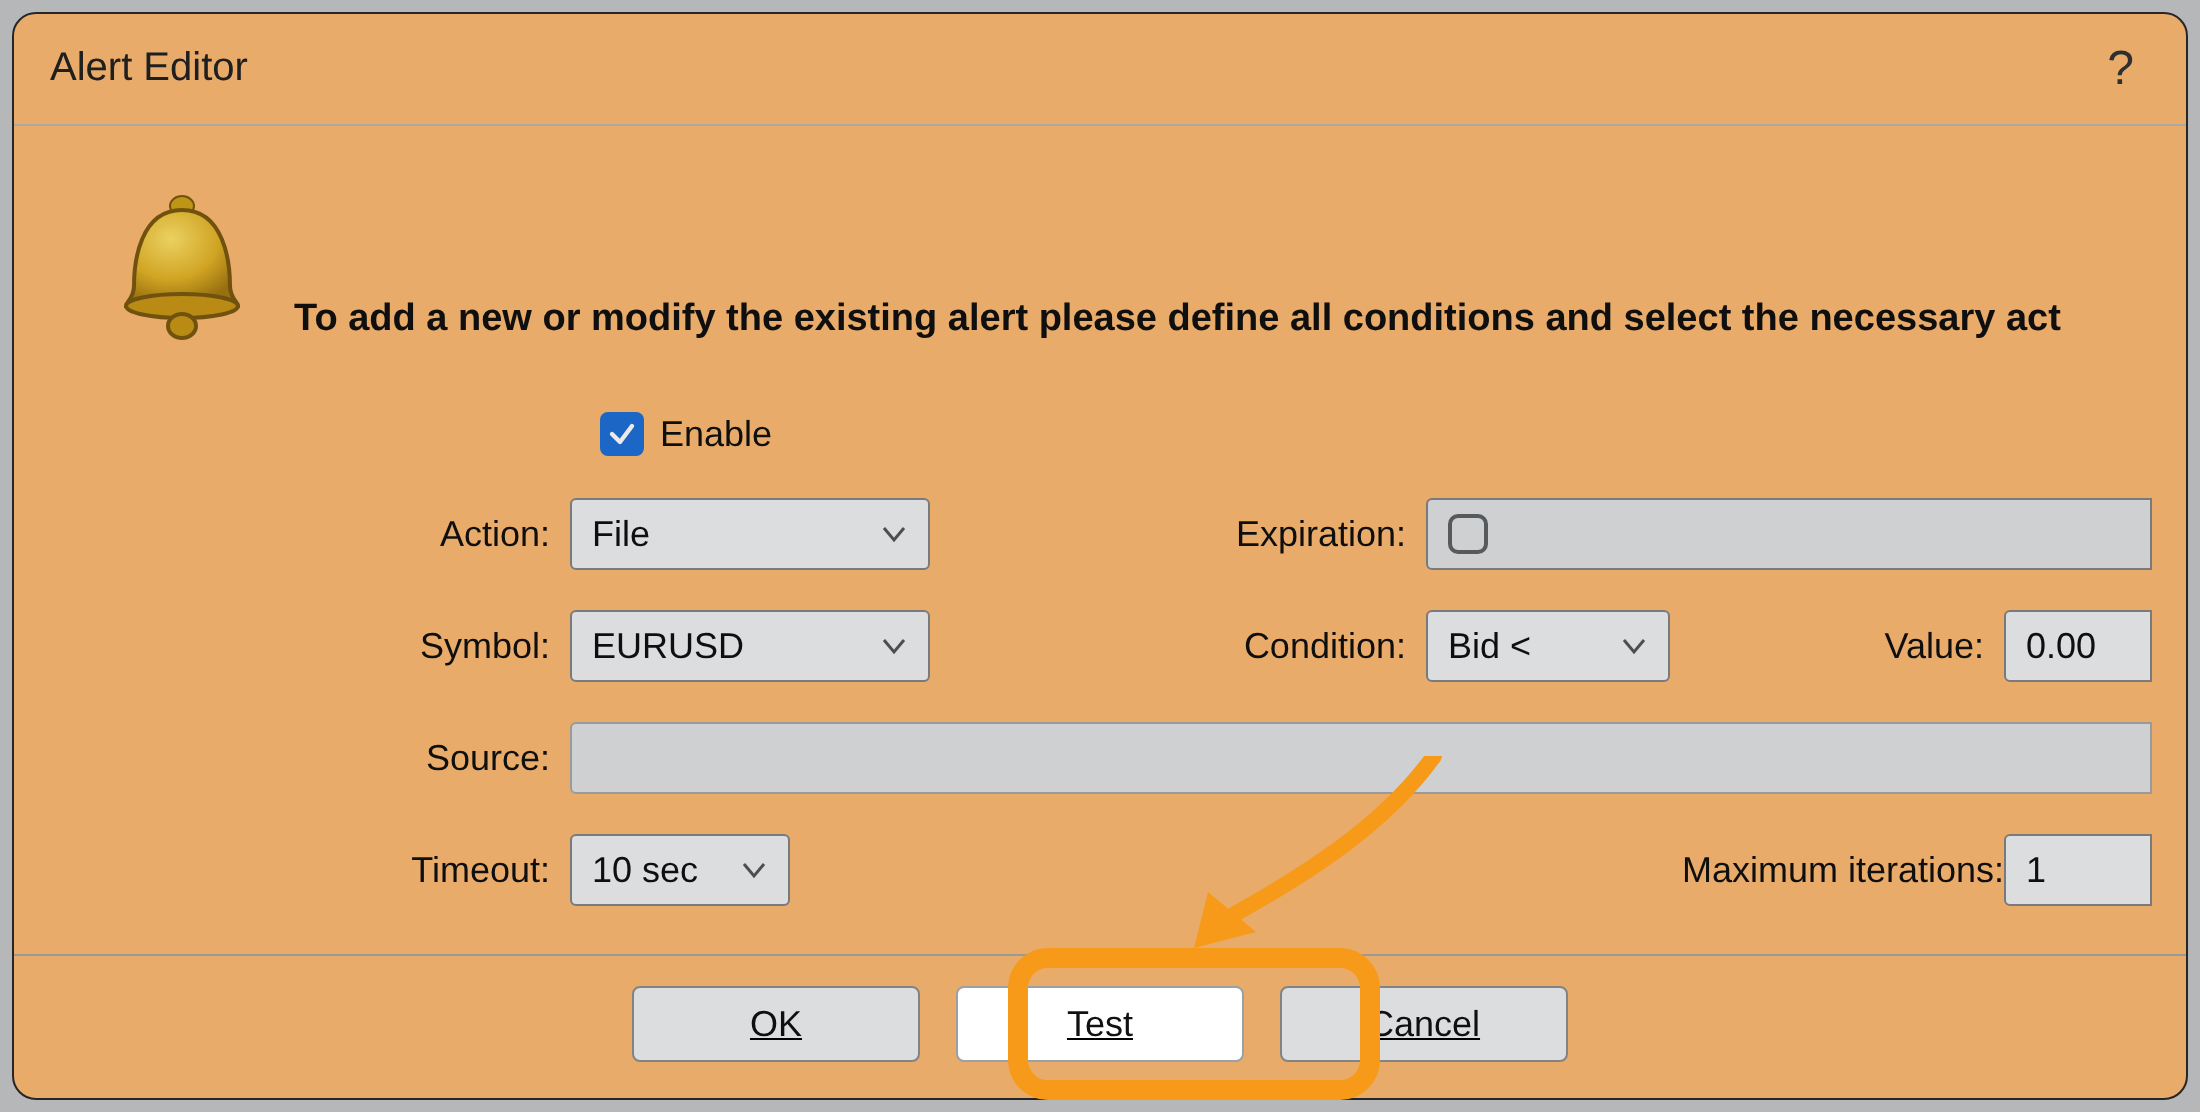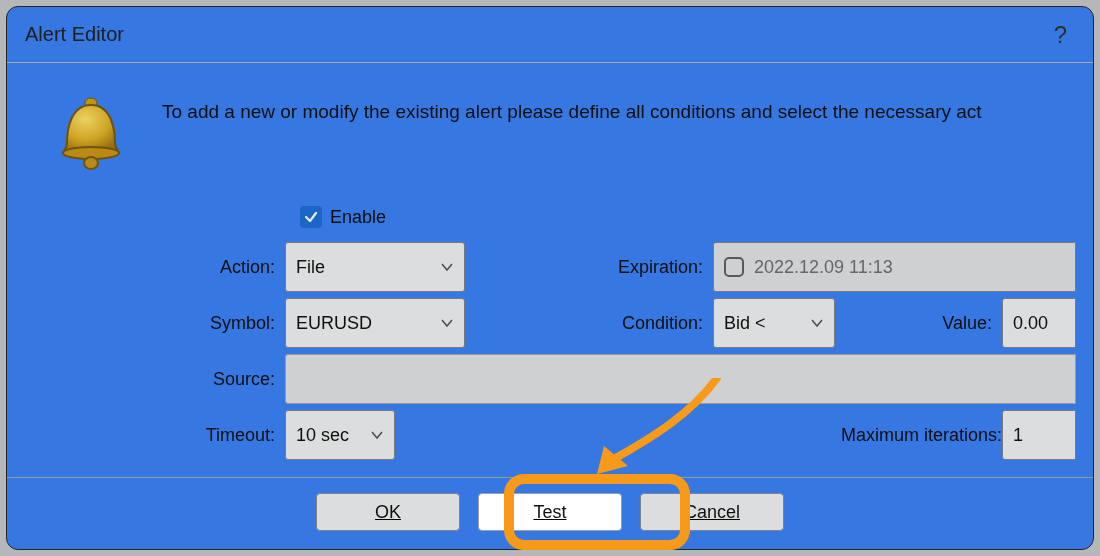--- a/index.html
+++ b/index.html
@@ -12,21 +12,21 @@
   .overlay-dim {
     position: absolute; inset: 0;
     background: rgba(0,0,0,0.08);
     pointer-events: none;
     z-index: 5;
   }
   .dialog {
     position: absolute;
     left: 6px; top: 6px;
     width: 1088px; height: 544px;
-    background: #3b82f6;
+    background: #fdba74;
     border: 1px solid #2a2a2a;
     border-radius: 12px;
     overflow: hidden;
   }
   .titlebar {
     display: flex;
     align-items: center;
     height: 56px;
     padding: 0 18px;
     border-bottom: 1px solid #b6b7b8;
@@ -42,23 +42,24 @@
     padding: 0 8px;
     cursor: pointer;
     user-select: none;
   }
   .content {
     position: relative;
     padding: 18px 18px 0 18px;
   }
   .intro-row {
     display: flex;
-    align-items: flex-start;
-    gap: 35px;
+    align-items: flex-end;
+    gap: 20px;
     padding: 10px 0 18px 30px;
+    font-weight: bold;
   }
   .bell-icon svg { display: block; }
   .intro-text {
     font-size: 19px;
     color: #111;
     padding-top: 10px;
     white-space: nowrap;
   }
   .form-area {
     position: relative;
@@ -78,21 +79,21 @@
   .lbl-c3 { width: 70px; }
   .cb-row { padding-left: 155px; height: 44px; display: flex; align-items: center; }
   .checkbox {
     width: 22px; height: 22px; border-radius: 4px;
     background: #1f6fd6; display: inline-flex;
     align-items: center; justify-content: center;
     margin-right: 8px; cursor: pointer;
   }
   .cb-label { font-size: 18px; }
   .select, .textbox {
-    height: 50px;
+    height: 36px;
     background: #eef0f1;
     border: 1px solid #838587;
     border-radius: 3px;
     display: flex;
     align-items: center;
     padding: 0 10px;
     font-size: 18px;
     color: #111;
     position: relative;
   }
@@ -221,21 +222,20 @@
           <span class="chev">
             <svg width="14" height="10" viewBox="0 0 14 10">
                 <path d="M2 2 L7 8 L12 2" stroke="#555" stroke-width="1.5" fill="none"></path>
               </svg>
           </span>
         </div>
         <div class="gap-mid"></div>
         <span class="lbl lbl-c2">Expiration:</span>
         <div class="textbox disabled expiration-field">
           <span class="exp-check"></span>
-          <span>2022.12.09 11:13</span>
         </div>
       </div>
 
       <div class="row">
         <span class="lbl lbl-c1">Symbol:</span>
         <div class="select" style="width:180px;">
           <span>EURUSD</span>
           <span class="chev">
             <svg width="14" height="10" viewBox="0 0 14 10">
                 <path d="M2 2 L7 8 L12 2" stroke="#555" stroke-width="1.5" fill="none"></path>

